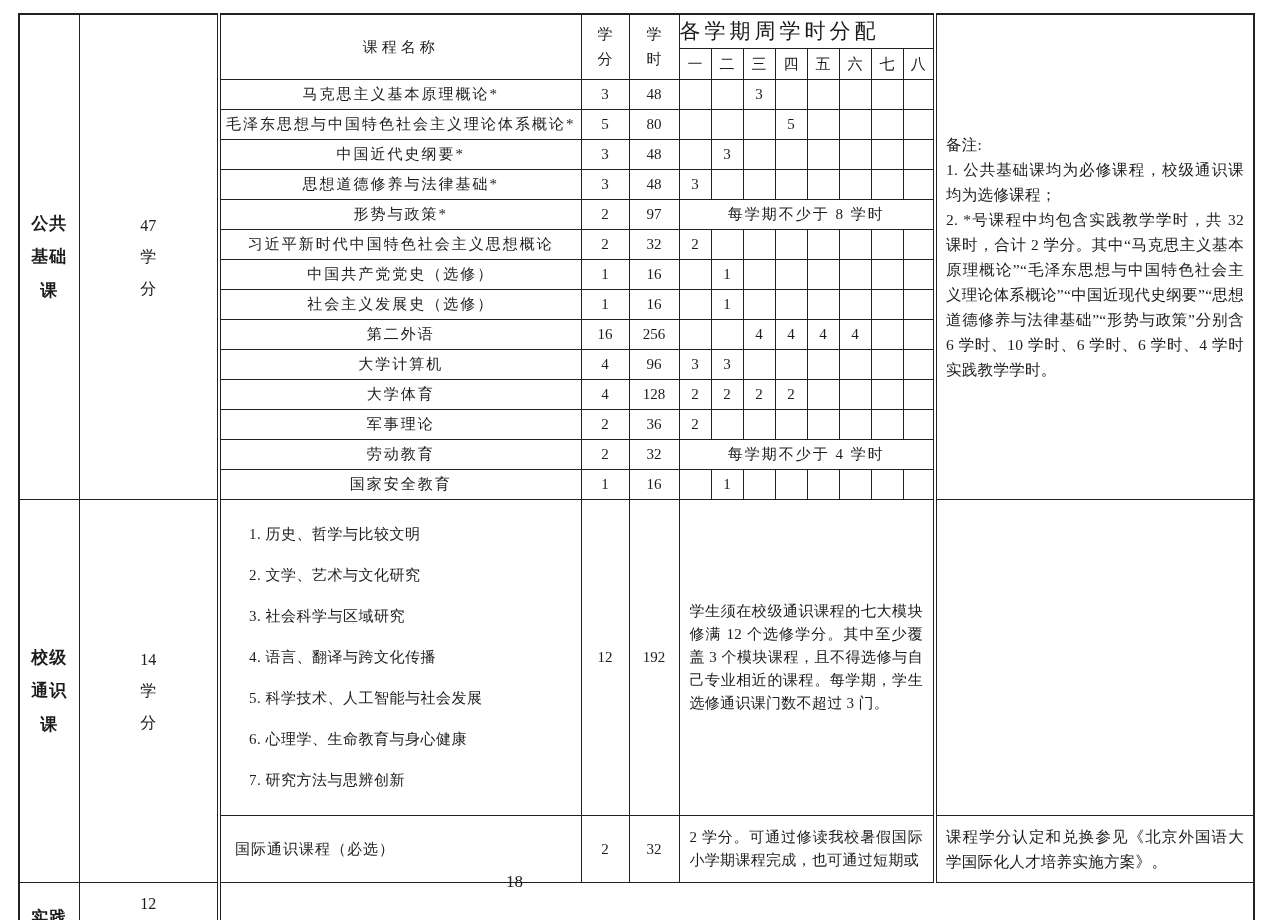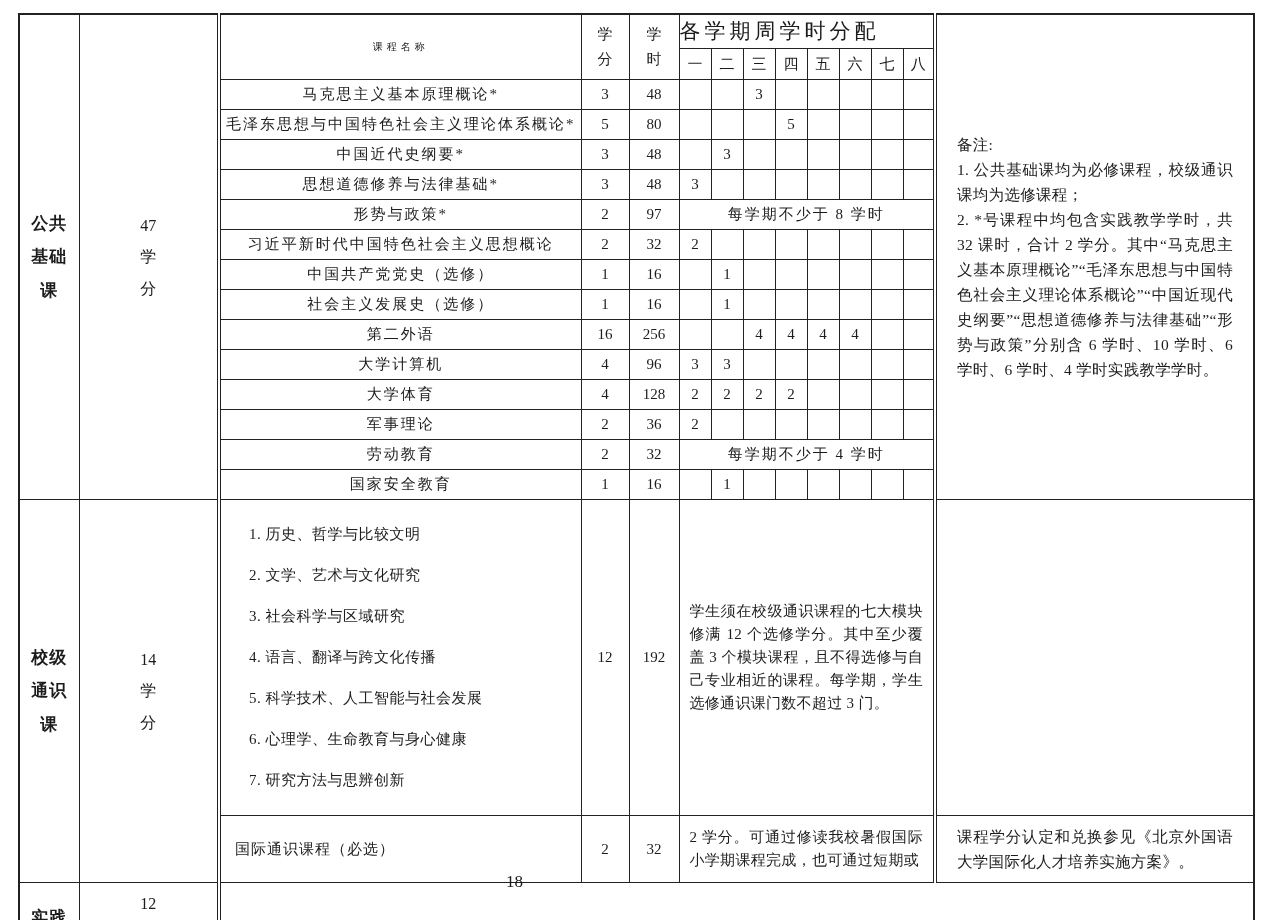--- a/index.html
+++ b/index.html
@@ -15,34 +15,34 @@
   tr.h2 td{height:30px;}
   tr.cr td{height:27px;}
   tr.secA > td{height:178px;}
   tr.secB > td{height:58px;}
   tr.sec3 > td{height:103px;}
   
   .cat{font-weight:bold;font-size:17px;text-align:center;line-height:1.95;
        letter-spacing:1px;padding:0 10px;font-family:"Liberation Sans","DejaVu Sans",sans-serif;margin-left:24px;}
   .credtot{text-align:center;font-size:16px;}
   .credtot .ln{display:block;line-height:1.95;}
-  .hname{text-align:center;letter-spacing:4px;font-size:10px;}
+  .hname{text-align:center;letter-spacing:4px;font-size:15px;}
   .hstack{text-align:center;}
   .hstack .ln{display:block;line-height:1.7;}
   .hgroup{text-align:left;letter-spacing:4px;font-size:21px;}
   .shead{text-align:center;font-size:15px;}
   .cname{text-align:center;letter-spacing:2px;padding:1px 4px;}
   .cname-left{text-align:left;letter-spacing:1px;padding:1px 4px 1px 14px;font-family:Liberation Serif, serif;}
   .num{text-align:center;font-size:15px;}
   .mergedtxt{text-align:center;letter-spacing:2px;font-size:15px;}
   .modules{padding:6px 6px 6px 12px;vertical-align:middle;}
   .modules p{margin:16px;font-size:15px;line-height:25px;letter-spacing:0.5px;}
   .noteblock{padding:4px 10px;vertical-align:middle;}
   .noteblock div{font-size:15px;line-height:23px;text-align:justify;letter-spacing:0.3px;}
-  .remarks{padding:4px 20px;vertical-align:middle;}
+  .remarks{padding:4px 9px;vertical-align:middle;}
   .remarks p{margin:0;font-size:15.5px;line-height:25px;text-align:justify;letter-spacing:0.3px;}
   .practice{font-weight:bold;font-size:16px;text-align:left;padding-left:28px;
             letter-spacing:1px;font-family:"Liberation Sans","DejaVu Sans",sans-serif;}
   
   .footer{margin:19px 0 0 30px;}
   .fh{font-weight:bold;font-size:17px;letter-spacing:1px;
       font-family:"Liberation Sans","DejaVu Sans",sans-serif;}
   .fl{margin-top:6px;font-size:16.5px;letter-spacing:0.5px;}
   .pageno{position:absolute;left:0;width:1029px;top:872px;text-align:center;font-size:17px;}
 </style>

